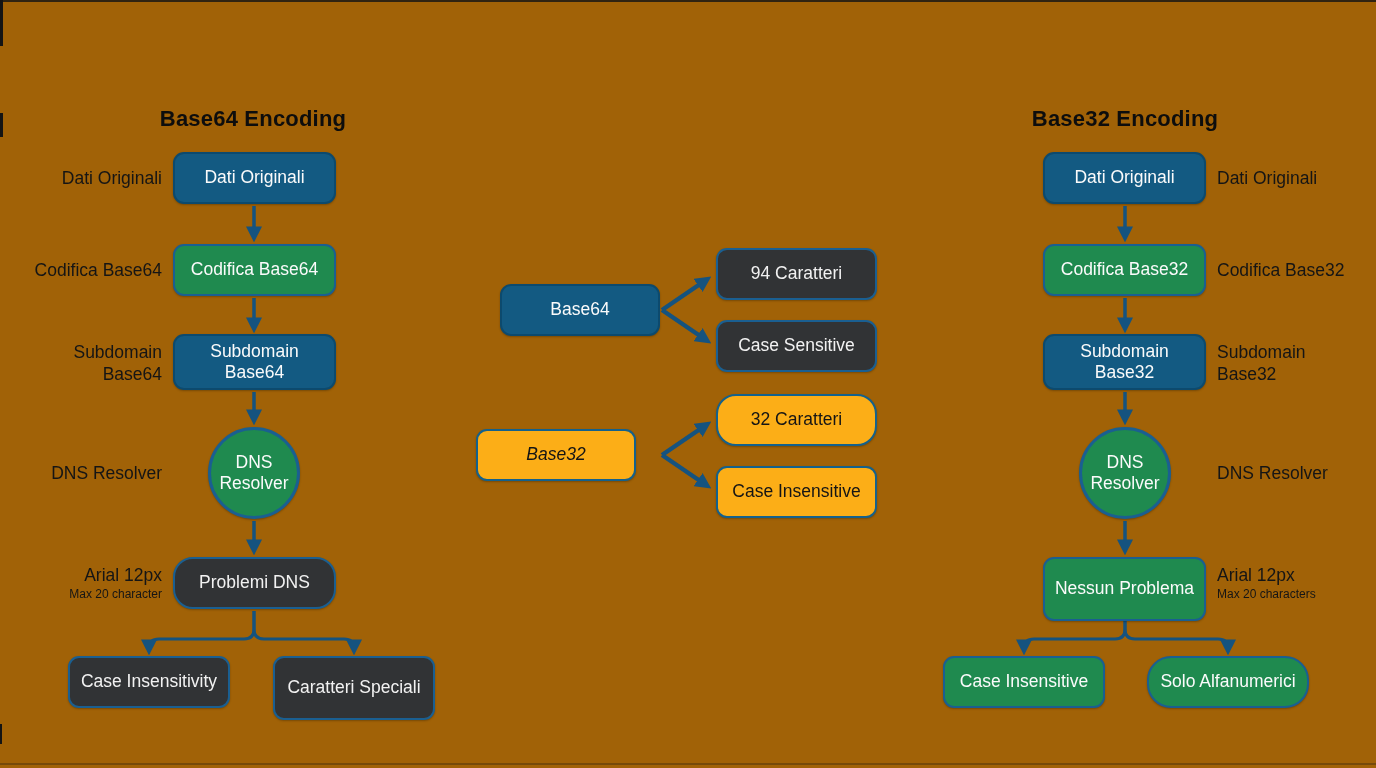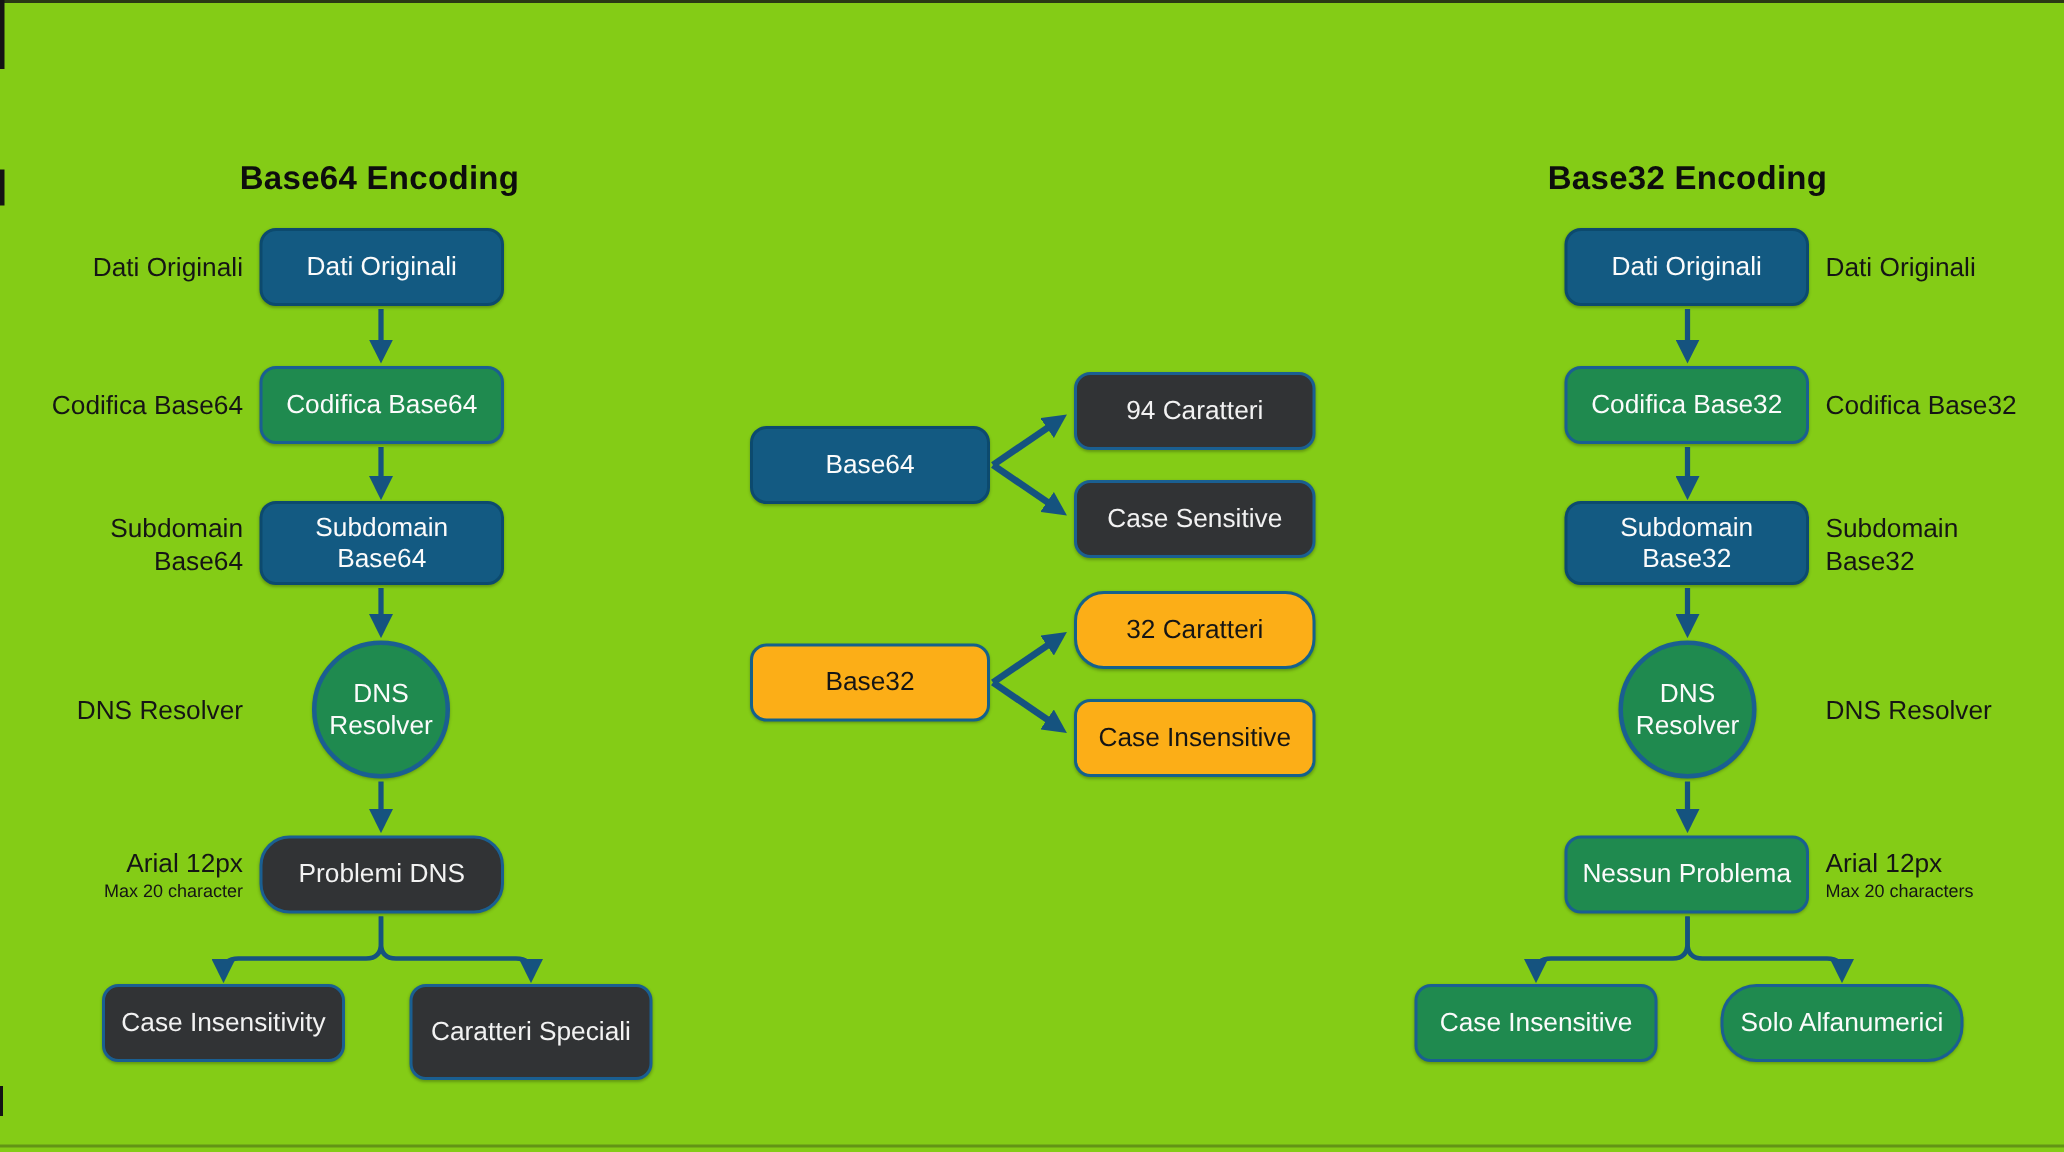--- a/index.html
+++ b/index.html
@@ -1,17 +1,17 @@
 <!DOCTYPE html>
 <html style="--c-blue: #135a82; --c-green: #1f8a4f; --c-dark: #313335; --c-orange: #fcae17; --c-edge: #1a5f91; --c-arrow: #15537f;"><head>
 <meta charset="utf-8">
 <style>
   html,body{margin:0;padding:0;background:#ffffff;}
   .canvas{
-    position:relative;width:1376px;height:768px;overflow:hidden;background:#84cc16;
+    position:relative;width:1376px;height:768px;overflow:hidden;background:#a16207;
     font-family:"Liberation Sans", sans-serif;
   }
   .chart-title{
     position:absolute;font-size:22px;font-weight:bold;color:#0d0d0d;
     text-align:center;letter-spacing:0.2px;
   }
   .node{
     position:absolute;display:flex;align-items:center;justify-content:center;
     text-align:center;border-radius:11px;font-size:17.5px;line-height:1.22;
     box-sizing:border-box;box-shadow:0 1px 2px rgba(0,0,0,0.25);
@@ -114,21 +114,21 @@
 
   <div class="node blue" style="left:500px;top:284px;width:160px;height:52px;">
     <span>Base64</span>
   </div>
   <div class="node dark" style="left:716px;top:248px;width:161px;height:52px;">
     <span>94 Caratteri</span>
   </div>
   <div class="node dark" style="left:716px;top:320px;width:161px;height:52px;">
     <span>Case Sensitive</span>
   </div>
-  <div class="node orange" style="left:500px;top:429px;width:160px;height:52px;">
+  <div class="node orange" style="left:476px;top:429px;width:160px;height:52px;font-style:italic;">
     <span>Base32</span>
   </div>
   <div class="node orange" style="left:716px;top:394px;width:161px;height:52px;border-radius:20px;">
     <span>32 Caratteri</span>
   </div>
   <div class="node orange" style="left:716px;top:466px;width:161px;height:52px;">
     <span>Case Insensitive</span>
   </div>
 
   <div class="chart-title" style="left:1005px;top:106px;width:240px;">Base32 Encoding</div>
@@ -138,21 +138,21 @@
   </div>
   <div class="node green" style="left:1043px;top:244px;width:163px;height:52px;">
     <span>Codifica Base32</span>
   </div>
   <div class="node blue" style="left:1043px;top:334px;width:163px;height:56px;">
     <span class="wrap">Subdomain Base32</span>
   </div>
   <div class="node green circle" style="left:1079px;top:427px;width:92px;height:92px;">
     <span class="wrap">DNS Resolver</span>
   </div>
-  <div class="node green" style="left:1043px;top:557px;width:163px;height:52px;">
+  <div class="node green" style="left:1043px;top:557px;width:163px;height:64px;">
     <span>Nessun Problema</span>
   </div>
   <div class="node green" style="left:943px;top:656px;width:162px;height:52px;">
     <span>Case Insensitive</span>
   </div>
   <div class="node green" style="left:1147px;top:656px;width:162px;height:52px;border-radius:24px;">
     <span>Solo Alfanumerici</span>
   </div>
 
   <div class="side-label" style="left:1217px;top:167px;width:140px;">Dati Originali</div>

